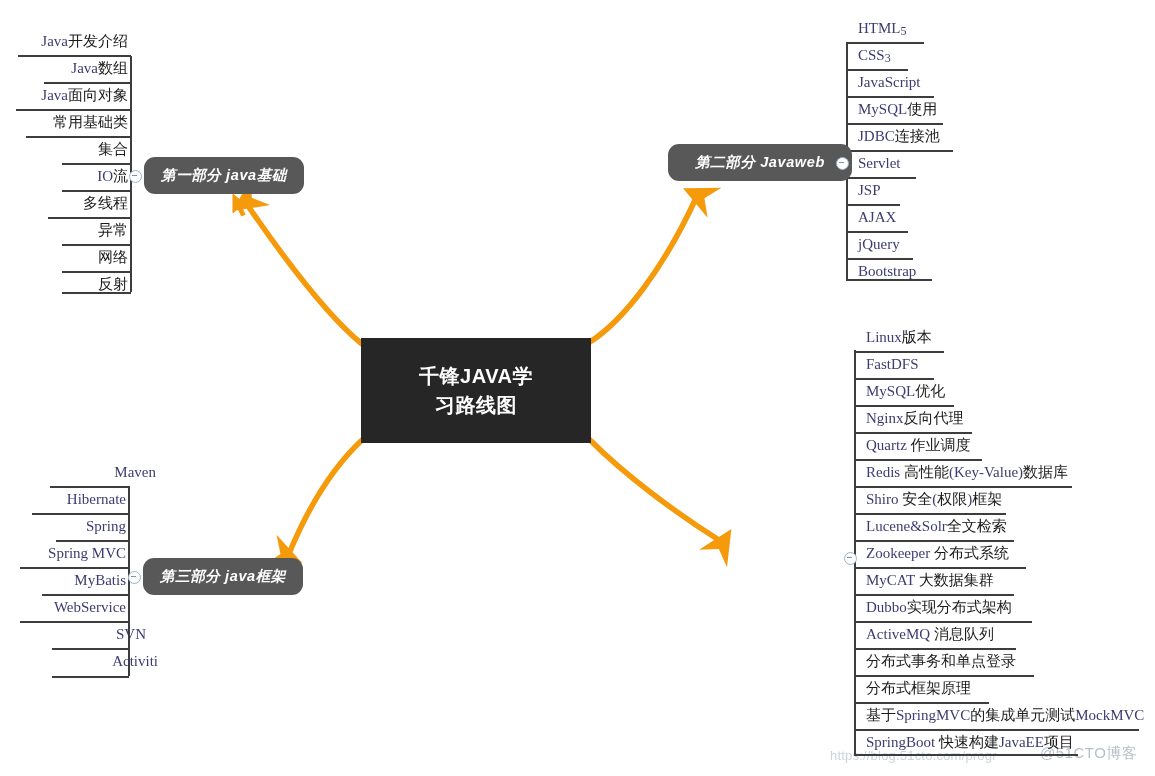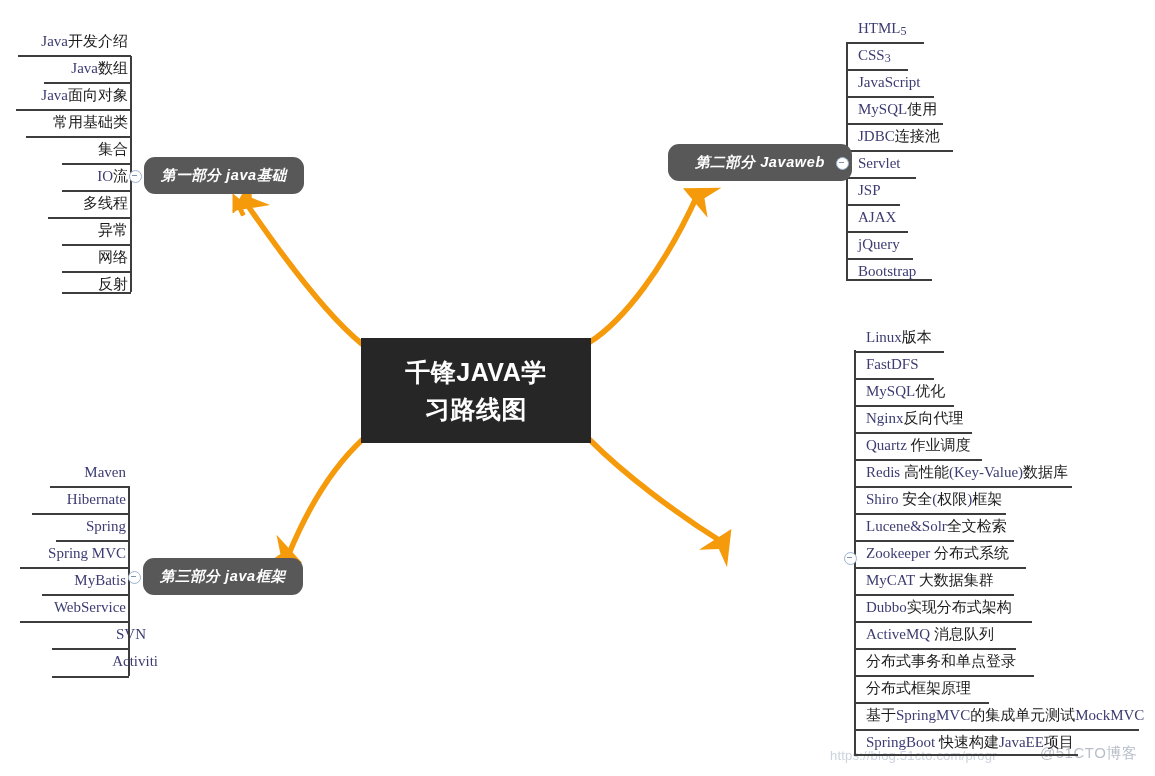--- a/index.html
+++ b/index.html
@@ -27,21 +27,21 @@
   .center-node {
     position: absolute;
     background: #262626;
     color: #ffffff;
     display: flex;
     align-items: center;
     justify-content: center;
     text-align: center;
     font-family: "Liberation Sans", "DejaVu Sans", sans-serif;
     font-weight: bold;
-    font-size: 25px;
+    font-size: 20px;
     line-height: 1.45;
     letter-spacing: 0.5px;
     z-index: 5;
   }
 
   
   .branch-pill {
     position: absolute;
     background: #585858;
     color: #ffffff;
@@ -243,21 +243,21 @@
   </div>
 
   <div class="branch-pill" style="left:143px; top:558px; width:160px; height:37px;">
     <span>第三部分 java框架</span>
   </div>
   <div class="collapse-toggle" style="left:128px; top:571px;"></div>
 
   <div class="leaf-group left" style="left:0px; top:455px; width:130px; height:225px;">
     <div class="spine" style="left:128px; top:31px; height:190px;"></div>
 
-    <div class="leaf" style="left:0px; top:8px; width:126px;"><span class="lat">Maven</span></div>
+    <div class="leaf" style="left:0px; top:8px; width:126px;padding-left:30px;"><span class="lat">Maven</span></div>
     <div class="rule" style="left:50px; top:31px; width:79px;"></div>
 
     <div class="leaf" style="left:0px; top:35px; width:126px;"><span class="lat">Hibernate</span></div>
     <div class="rule" style="left:32px; top:58px; width:97px;"></div>
 
     <div class="leaf" style="left:0px; top:62px; width:126px;"><span class="lat">Spring</span></div>
     <div class="rule" style="left:56px; top:85px; width:73px;"></div>
 
     <div class="leaf" style="left:0px; top:89px; width:126px;"><span class="lat">Spring MVC</span></div>
     <div class="rule" style="left:20px; top:112px; width:109px;"></div>

